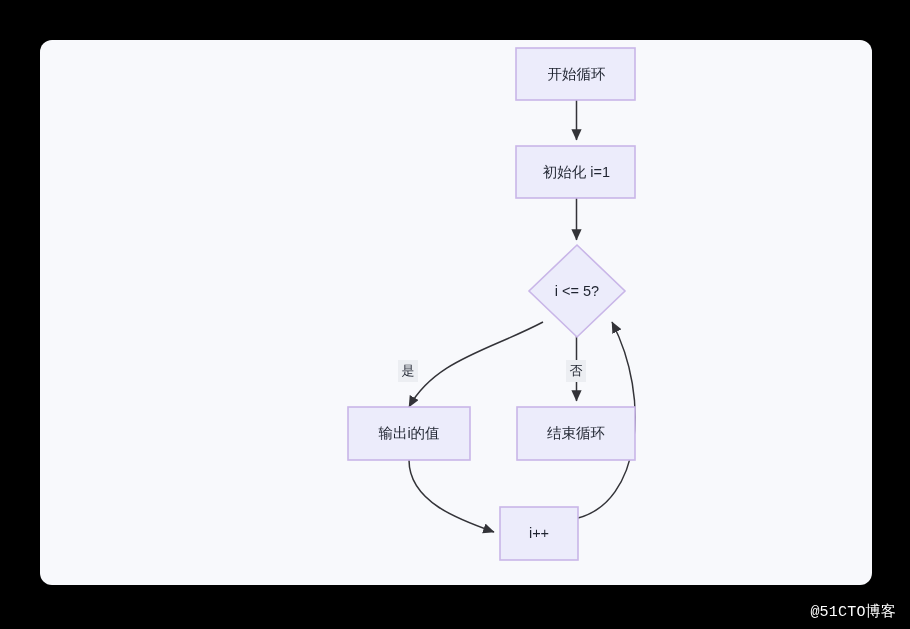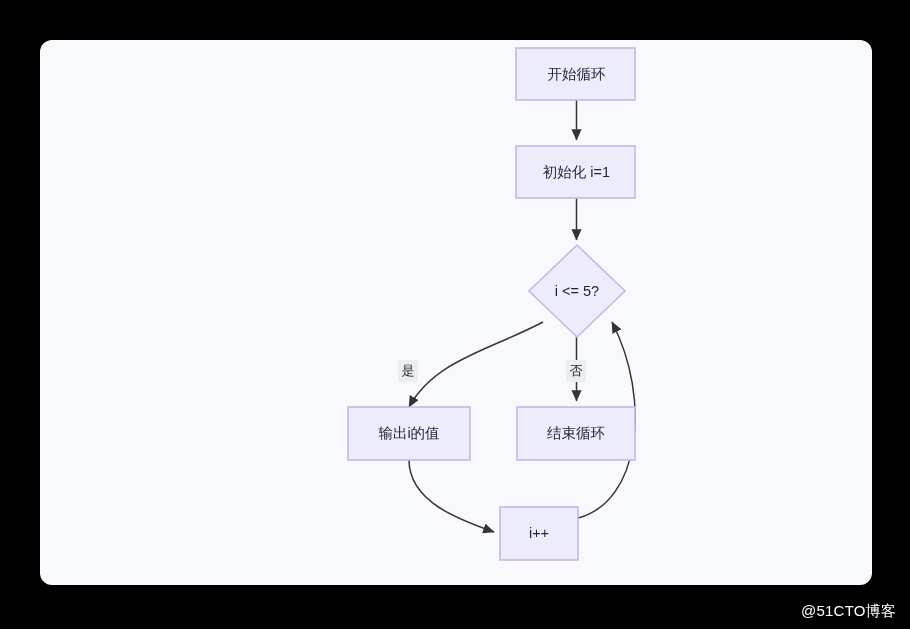--- a/index.html
+++ b/index.html
@@ -80,21 +80,21 @@
     dominant-baseline: middle;
   }
 
   
   #watermark {
     position: absolute;
     right: 14px;
     bottom: 8px;
     color: #ffffff;
     font-size: 15px;
-    font-family: Liberation Sans, sans-serif;
+    font-family: Liberation Mono, monospace;
     letter-spacing: 0.2px;
     white-space: nowrap;
   }
 </style>
 </head>
 <body>
 
 <div id="diagram-canvas">
   <svg id="flow-svg" viewBox="0 0 832 545" xmlns="http://www.w3.org/2000/svg">
     <defs>

